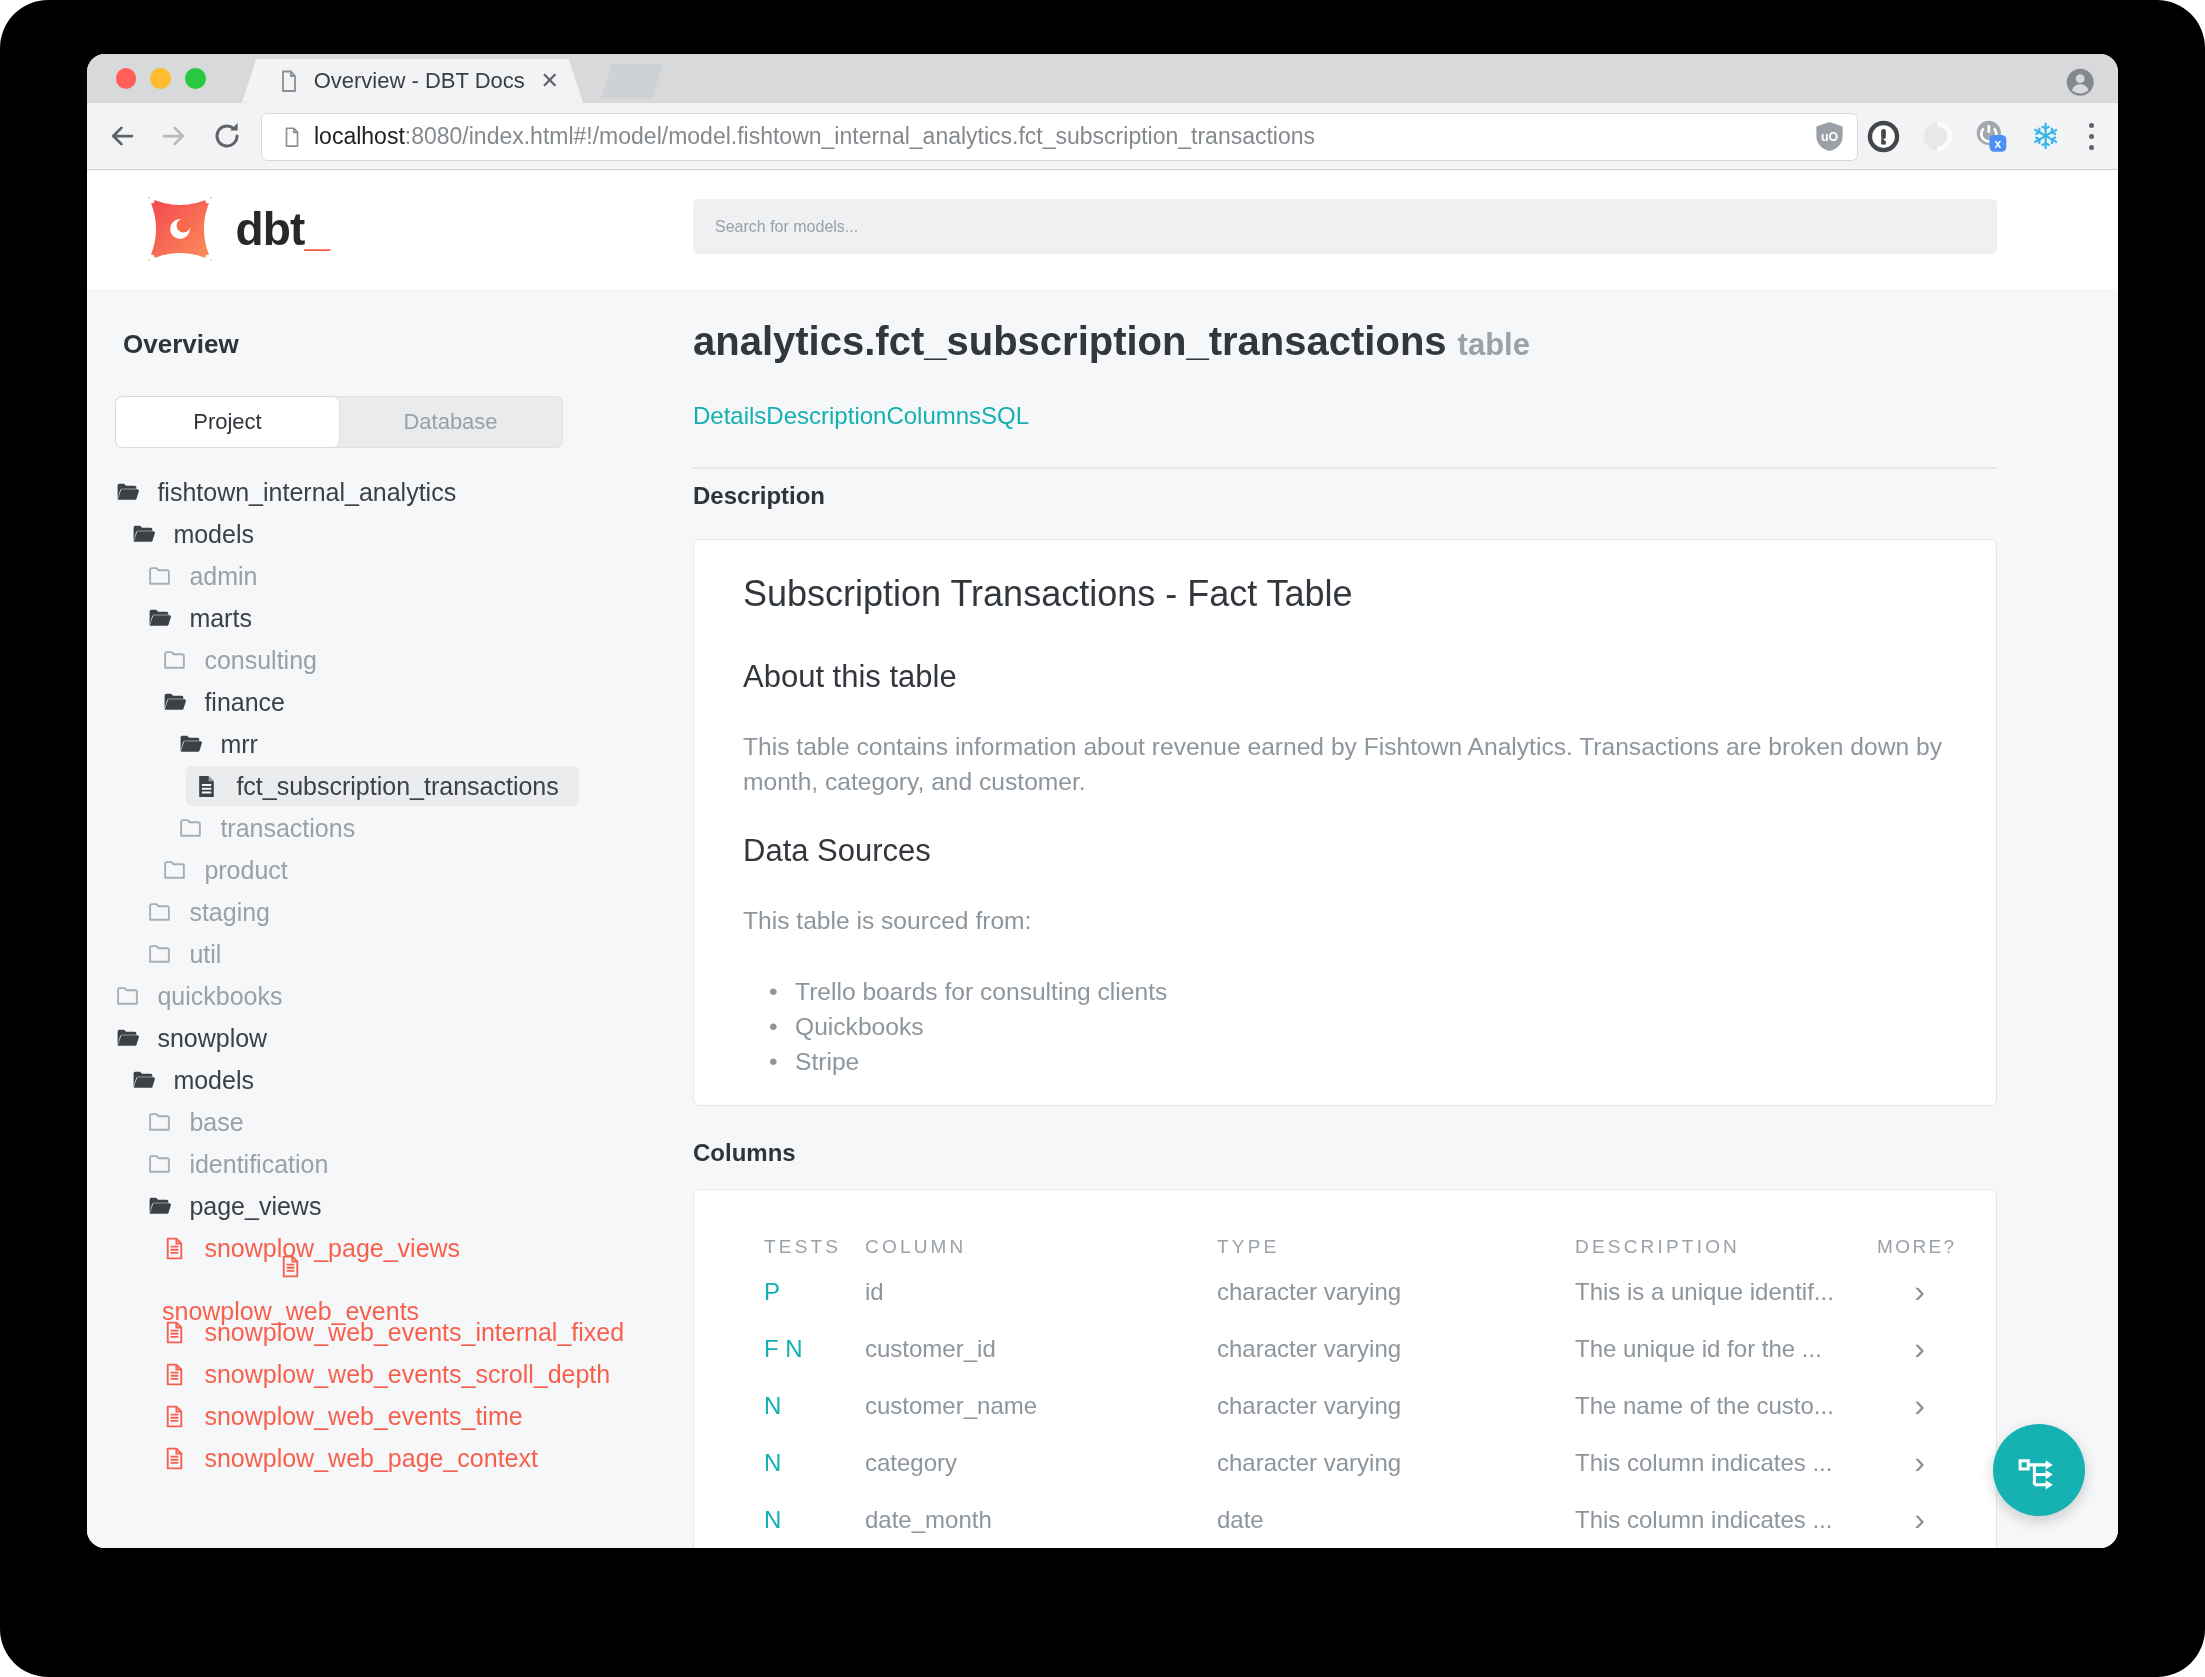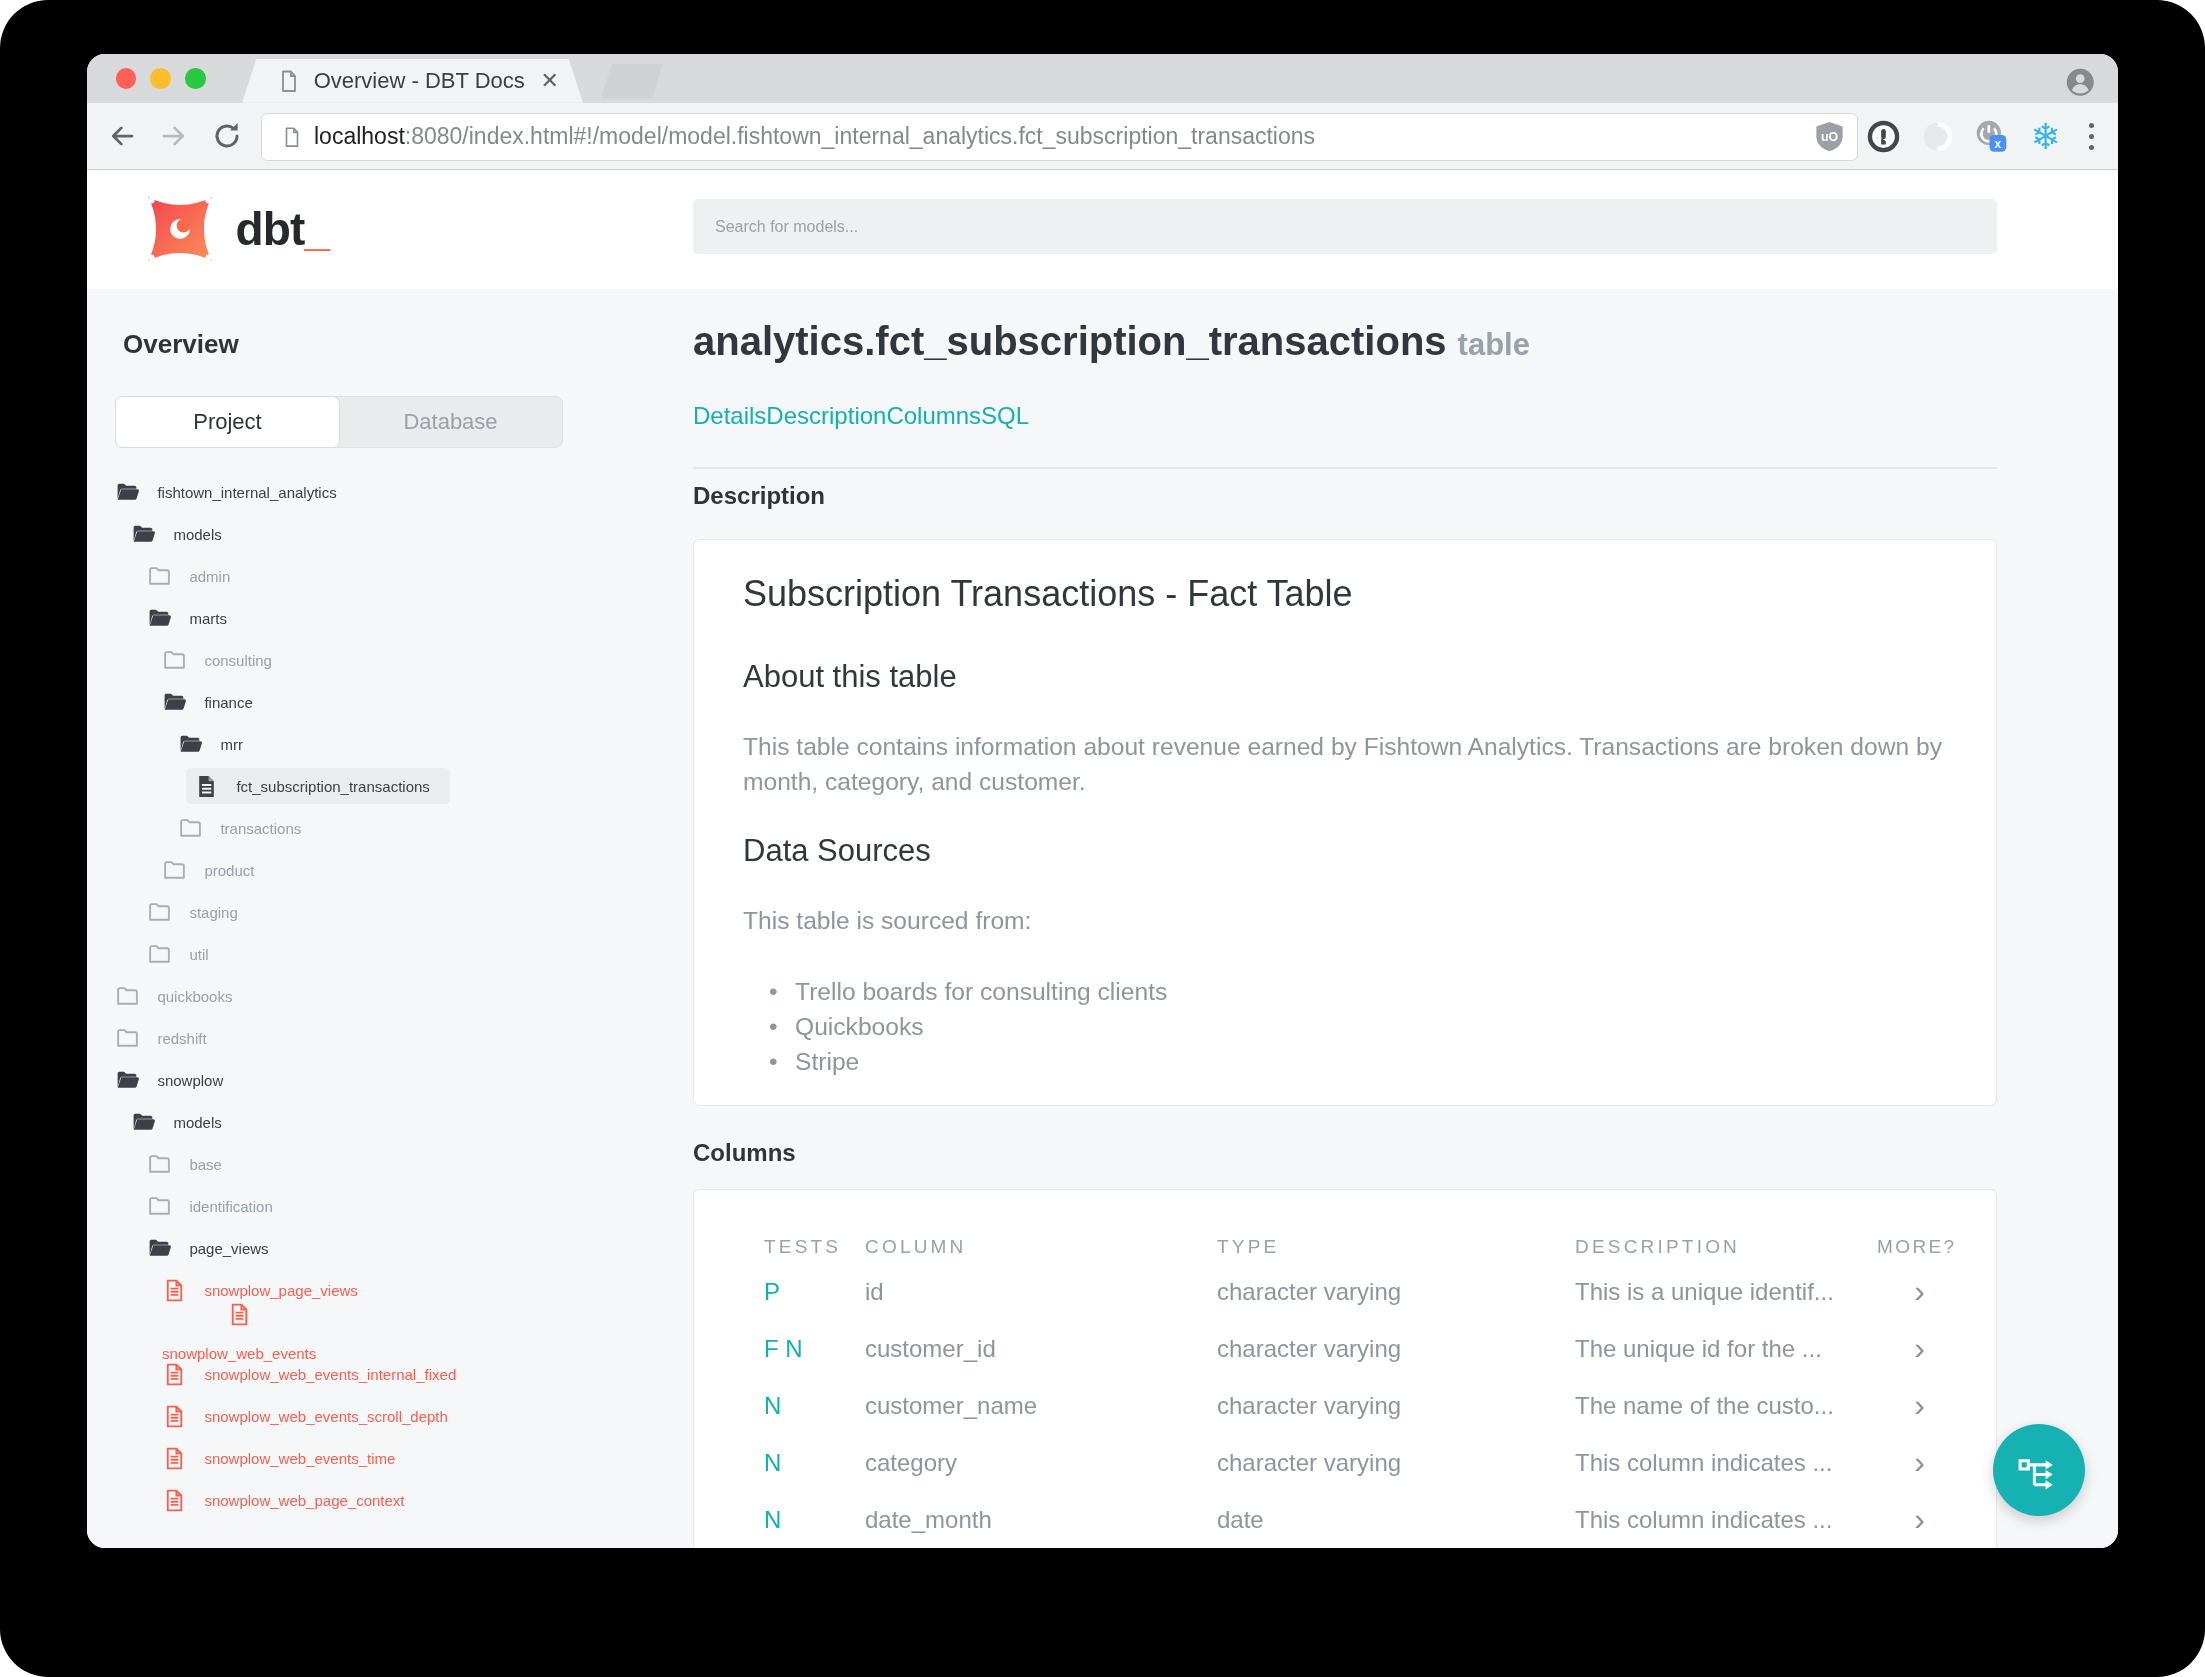--- a/index.html
+++ b/index.html
@@ -58,21 +58,21 @@
   .sb-title { position:absolute; left:36px; top:40px; font-size:26px; font-weight:bold; color:#2e343a; }
   .segmented { position:absolute; left:28px; top:107px; width:448px; height:52px; background:#e9ebed;
     border:0.8px solid #dfe2e4; border-radius:7.1px; display:flex; }
   .seg { flex:1; display:flex; align-items:center; justify-content:center; font-size:22px; color:#9aa1a8; }
   .seg.active { background:#fff; border-radius:6.3px; color:#2e343a; font-weight:normal;
     box-shadow:0 0 0 0.8px #d7dadc; }
   .tree { position:absolute; left:0; top:182px; width:100%; }
   .tree-row { height:42px; display:flex; align-items:center; }
   .tree-inner { display:flex; align-items:center; gap:17.4px; padding:5.5px 20.6px 5.5px 8px; border-radius:5.5px; }
   .tree-row.selected .tree-inner { background:#eaecee; }
-  .tree-label { font-size:15px; white-space:nowrap; }
+  .tree-label { font-size:25px; white-space:nowrap; }
   .t-dark { color:#3b4147; } .t-gray { color:#9aa0a8; } .t-red { color:#f8604e; }
   .tree-icon { width:25px; height:25px; flex:0 0 25px; }
 
   
   .main { position:absolute; left:606px; top:0; width:1304px; height:100%; }
   .page-title { font-size:40px; color:#31373d; position:absolute; top:30px; white-space:nowrap; }
   .page-title .suffix { font-size:31px; color:#9aa1a8; margin-left:11px; }
   .model-nav { position:absolute; top:113px; display:flex; }
   .model-nav a { font-size:24px; color:#13b0b2; text-decoration:none; }
   .divider { position:absolute; top:178px; width:100%; height:1.6px; background:#e4e6e9; }
@@ -368,30 +368,20 @@
               </span>
             </div>
             <div class="tree-row">
               <span class="tree-inner" style="margin-left: 20px;">
                 <span class="tree-icon">
                   <svg viewBox="0 0 24 24" width="100%" height="100%">
                     <path d="M3 19V5.6C3 4.7 3.7 4 4.6 4h4.5l2 2h8.3c.9 0 1.6.7 1.6 1.6V19z" fill="none" stroke="#a8aeb4" stroke-width="1.8" stroke-linejoin="round"></path>
                   </svg>
                 </span>
                 <span class="tree-label t-gray">quickbooks</span>
-              </span>
-            </div>
-            <div class="tree-row">
-              <span class="tree-inner" style="margin-left: 20px;">
-                <span class="tree-icon">
-                  <svg viewBox="0 0 24 24" width="100%" height="100%">
-                    <path d="M3 19V5.6C3 4.7 3.7 4 4.6 4h4.5l2 2h8.3c.9 0 1.6.7 1.6 1.6V19z" fill="none" stroke="#a8aeb4" stroke-width="1.8" stroke-linejoin="round"></path>
-                  </svg>
-                </span>
-                <span class="tree-label t-gray">redshift</span>
               </span>
             </div>
             <div class="tree-row">
               <span class="tree-inner" style="margin-left: 20px;">
                 <span class="tree-icon">
                   <svg viewBox="0 0 24 24" width="100%" height="100%" fill="#3b4147">
                     <path d="M2.5 18.5V5.2c0-.9.7-1.6 1.6-1.6h4.6l2 2h8.2c.9 0 1.6.7 1.6 1.6v1.2H6.9c-.9 0-1.7.6-2 1.5z"></path>
                     <path d="M6 8.9h15.5c1 0 1.7.95 1.4 1.9l-2.1 6.7c-.3.9-1.1 1.5-2 1.5H2.6z"></path>
                   </svg>
                 </span>

